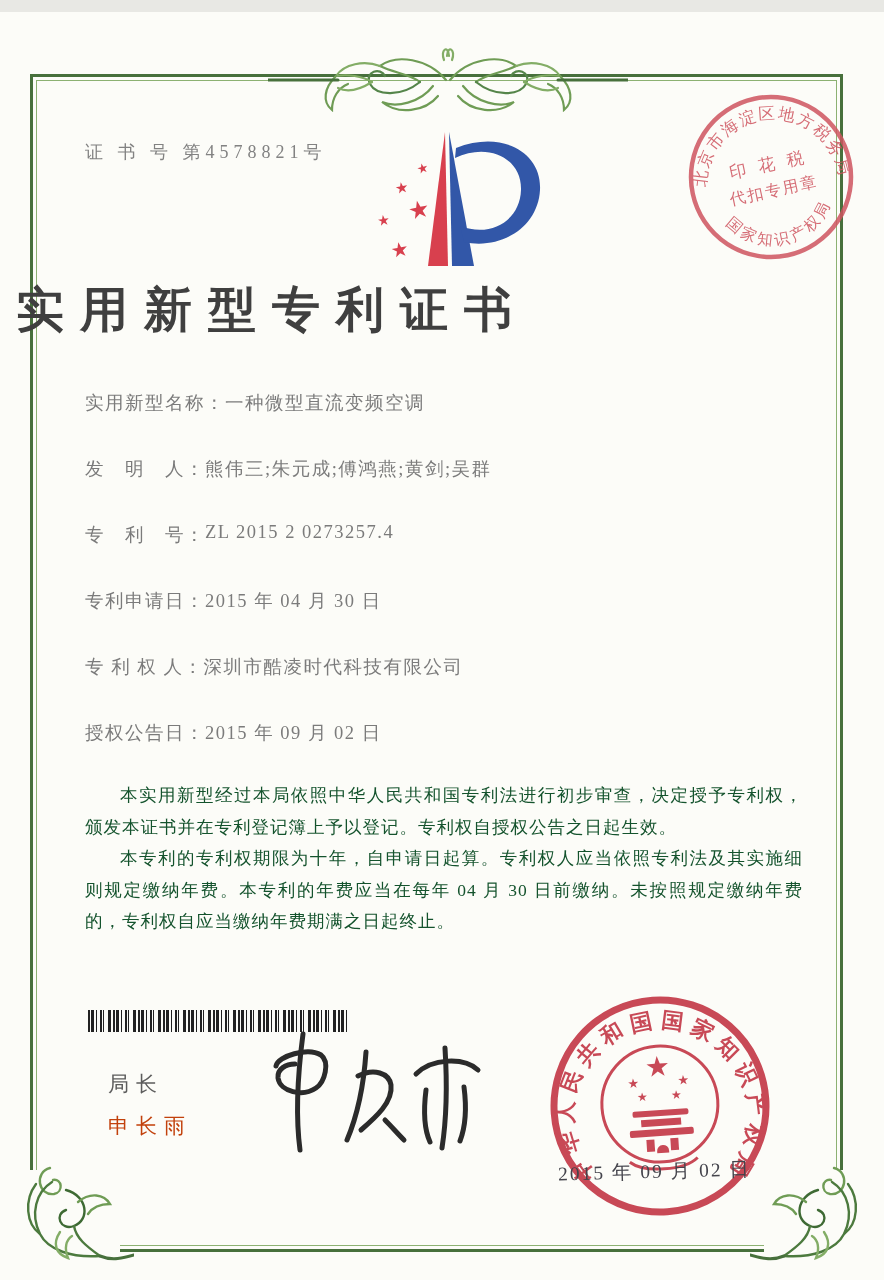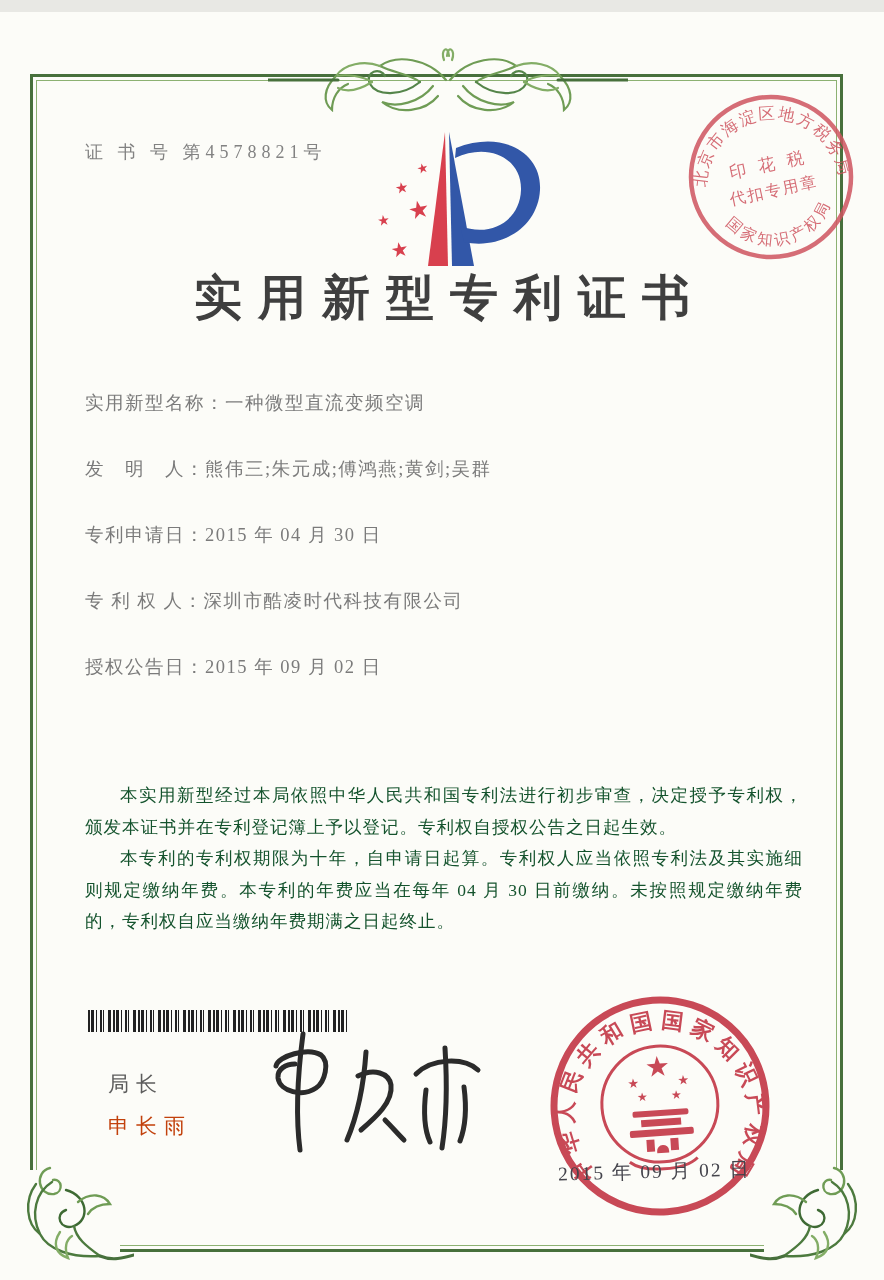--- a/index.html
+++ b/index.html
@@ -17,21 +17,21 @@
   .corner-flourish.br { left:750px; top:1150px; transform:scaleX(-1); }
   .ornament-top { position:absolute; left:268px; top:28px; width:360px; height:78px; }
 
   .cert-no { position:absolute; left:85px; top:128px; font-size:18px; color:#828282; letter-spacing:5px; }
 
   .logo { position:absolute; left:352px; top:116px; width:206px; height:142px; }
 
   .seal-top { position:absolute; left:680px; top:74px; width:182px; height:182px; transform:rotate(-12deg); opacity:.85; }
   .seal-top text { font-family:"Liberation Serif","DejaVu Serif",serif; }
 
-  .title { position:absolute; left:0; top:254px; width:100%; text-align:center;
+  .title { position:absolute; left:0; top:266px; width:100%; 
            font-size:48px; font-weight:bold; color:#3f3f3f; letter-spacing:16px; text-indent:16px; }
 
   .fields { position:absolute; left:85px; top:378px; width:716px; }
   .field-row { display:flex; height:66px; align-items:flex-start; font-size:18.5px; color:#7b7b7b; letter-spacing:1.5px; }
   .field-label { white-space:pre; }
   .field-value { white-space:pre; }
 
   .paragraphs { position:absolute; left:85px; top:768px; width:718px;
                 font-size:17.5px; line-height:31.5px; color:#14532d; text-align:justify; letter-spacing:1px; }
   .paragraphs p { text-indent:2em; margin:0; }
@@ -142,20 +142,24 @@
   <div class="title">实用新型专利证书</div>
 
   <div class="fields">
     <div class="field-row">
       <span class="field-label">实用新型名称：</span>
       <span class="field-value">一种微型直流变频空调</span>
     </div>
     <div class="field-row">
       <span class="field-label">发　明　人：</span>
       <span class="field-value">熊伟三;朱元成;傅鸿燕;黄剑;吴群</span>
+    </div>
+    <div class="field-row">
+      <span class="field-label">专　利　号：</span>
+      <span class="field-value">ZL 2015 2 0273257.4</span>
     </div>
     <div class="field-row">
       <span class="field-label">专利申请日：</span>
       <span class="field-value">2015 年 04 月 30 日</span>
     </div>
     <div class="field-row">
       <span class="field-label">专 利 权 人：</span>
       <span class="field-value">深圳市酷凌时代科技有限公司</span>
     </div>
     <div class="field-row">

